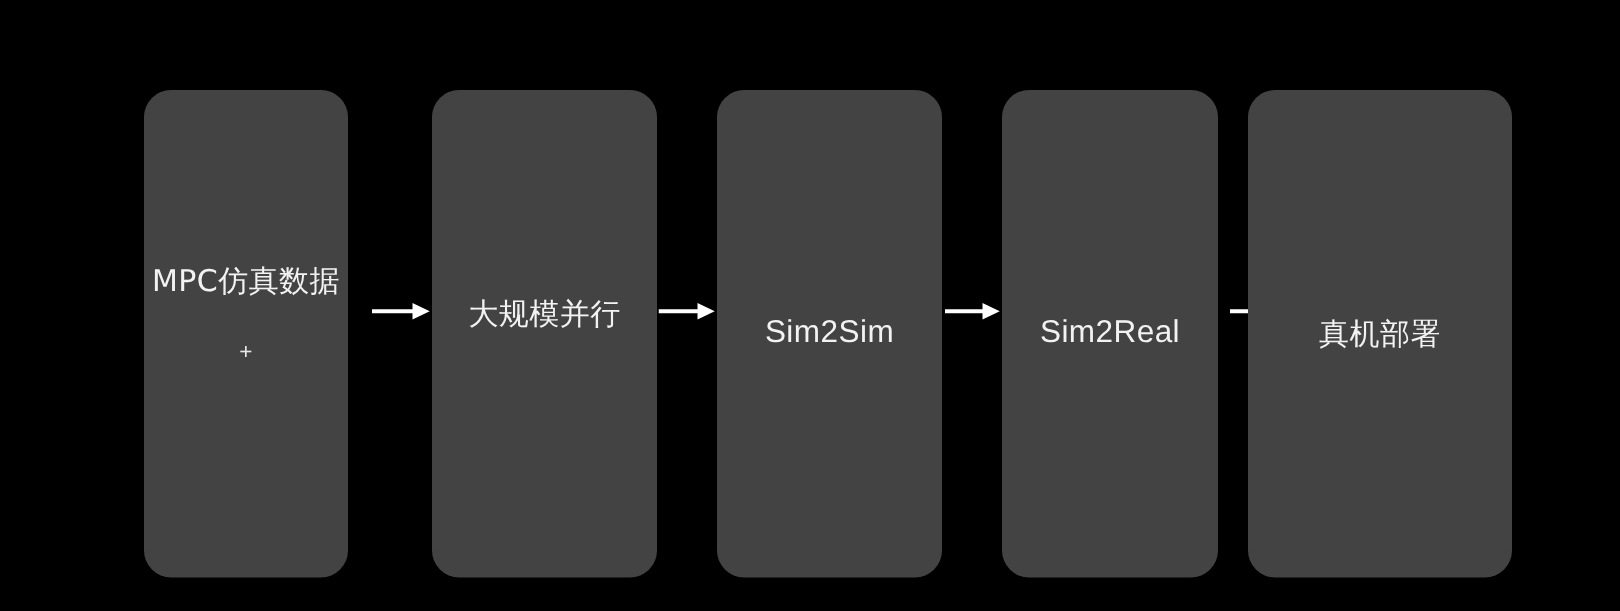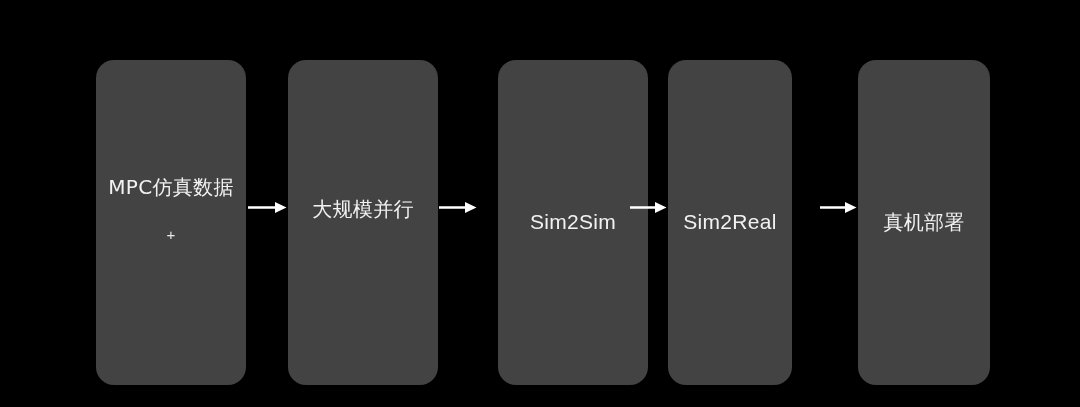--- a/index.html
+++ b/index.html
@@ -20,25 +20,25 @@
     top: 60px;
     height: 325px;
     background: #434343;
     border-radius: 18px;
     display: flex;
     flex-direction: column;
     align-items: center;
     justify-content: center;
     box-sizing: border-box;
   }
-  .box-1 { left: 96px;  width: 150px; }
+  .box-1 { left: 96px;  width: 136px; }
   .box-2 { left: 288px; width: 150px; gap: 36px; }
-  .box-3 { left: 498px; width: 150px; }
-  .box-4 { left: 668px; width: 124px; }
-  .box-5 { left: 858px; width: 132px; }
+  .box-3 { left: 478px; width: 150px; }
+  .box-4 { left: 668px; width: 144px; }
+  .box-5 { left: 832px; width: 176px; }
 
   .box-label {
     color: #f2f2f2;
     font-size: 21px;
     line-height: 1.25;
     letter-spacing: 0.3px;
     text-align: center;
     white-space: nowrap;
   }
   .box-label.cn {

